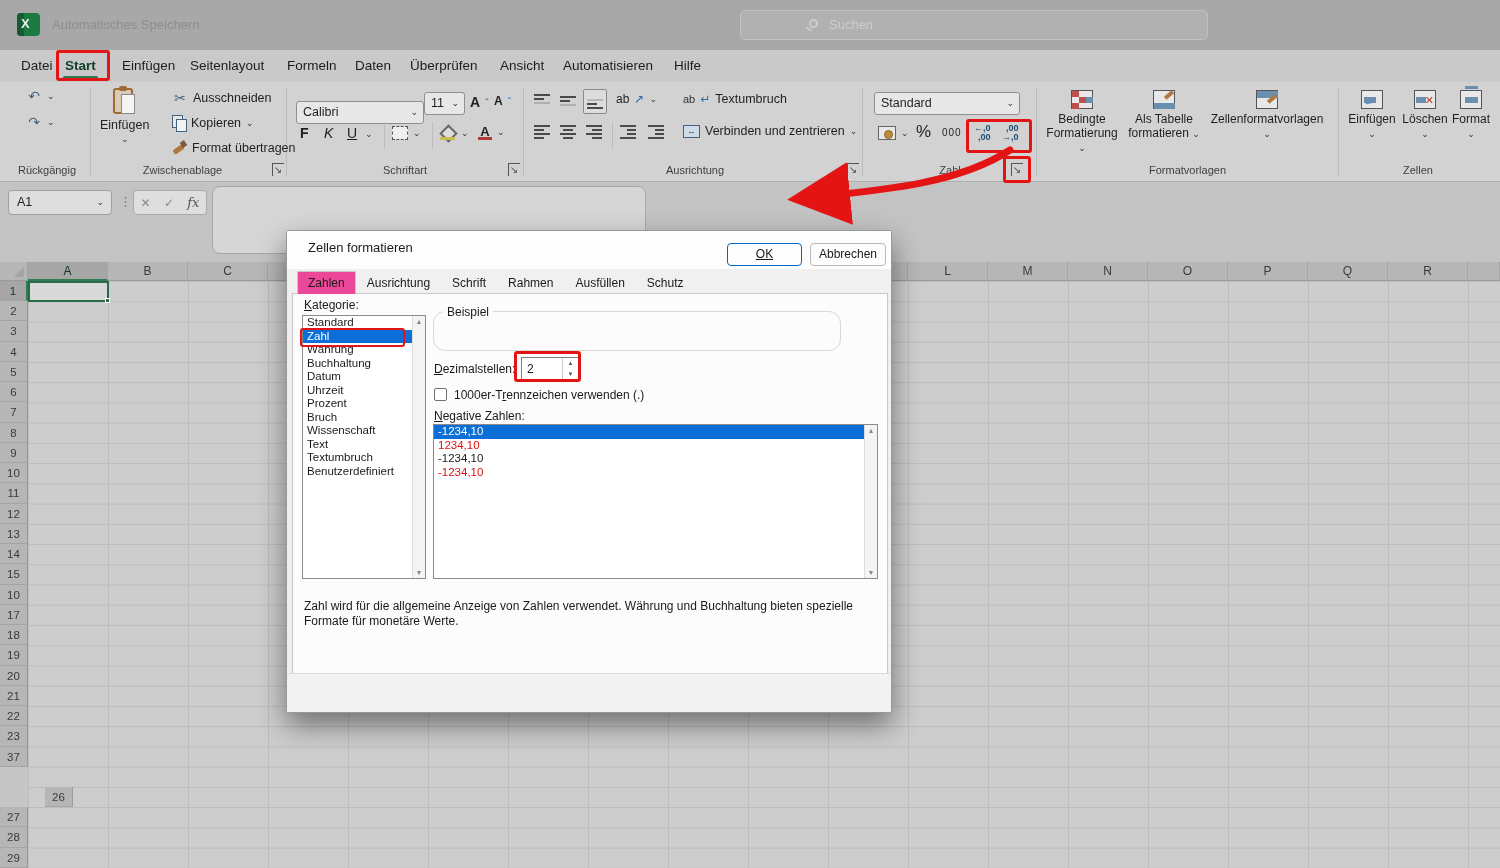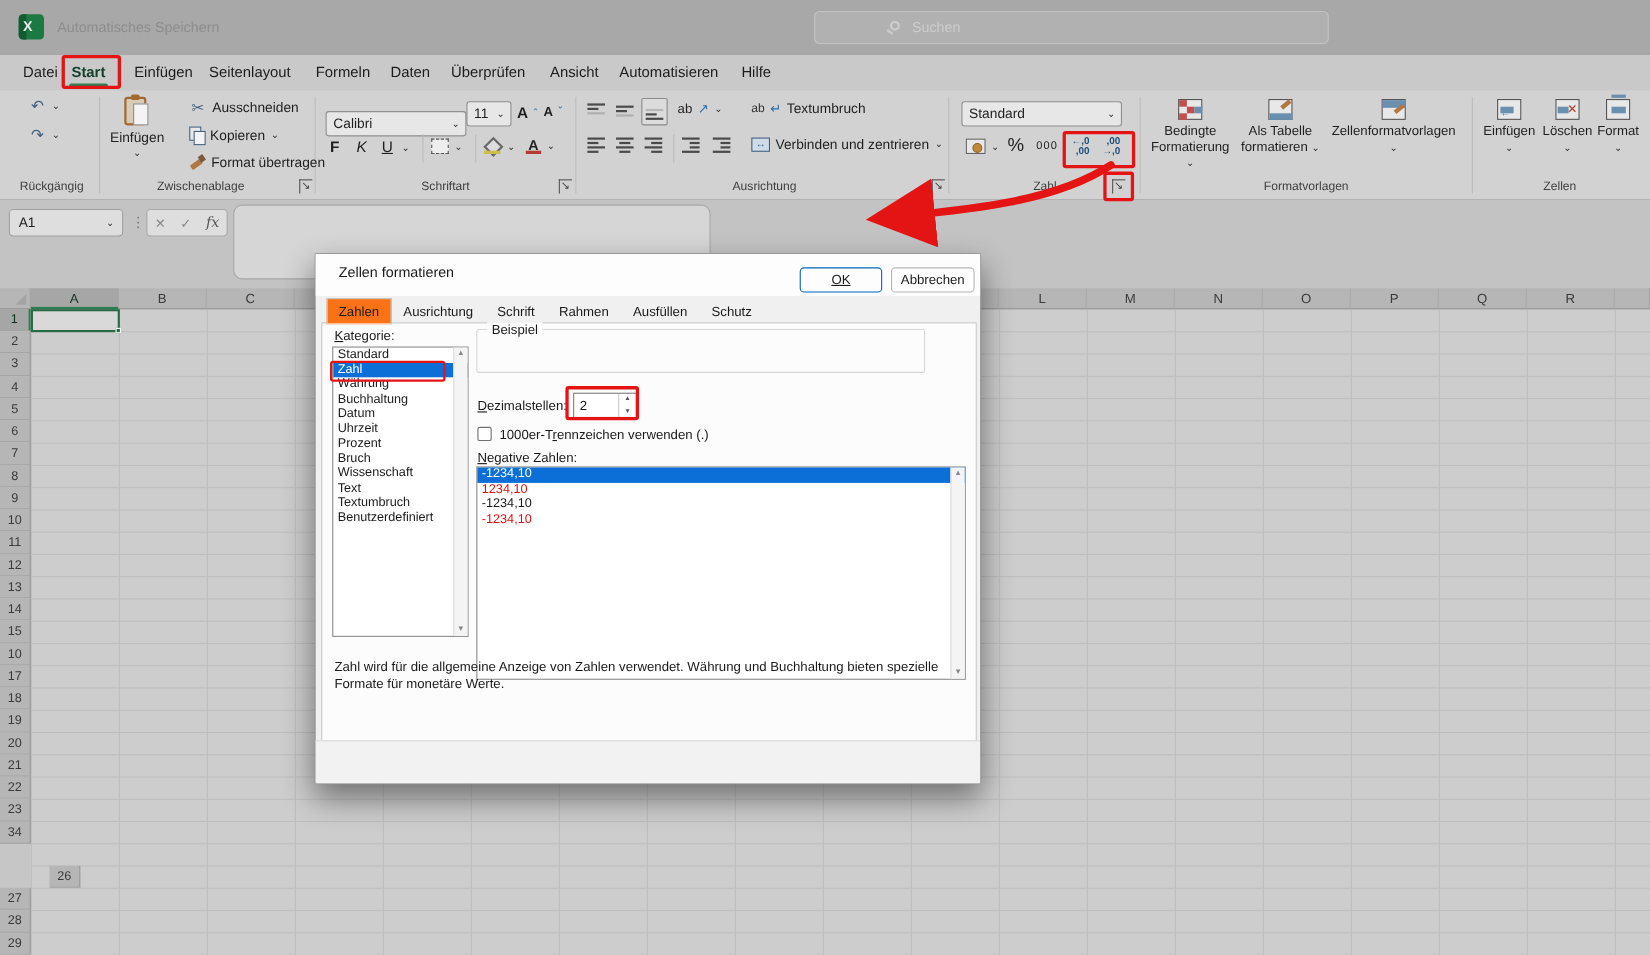--- a/index.html
+++ b/index.html
@@ -87,37 +87,37 @@
   #sel-cell .handle { position:absolute; right:-3px; bottom:-3px; width:5px; height:5px; background:#2a6b47; border:1px solid #fff; }
 
   
   #dialog { left:286px; top:230px; width:606px; height:483px; background:#f0f0f0; border:1px solid #989898; border-radius:2px; box-shadow:0 12px 28px rgba(0,0,0,.45); z-index:30; font-size:12px; color:#1a1a1a; }
   #dlg-titlebar { position:absolute; left:0; top:0; width:100%; height:38px; background:#fdfdfd; }
   #dlg-title { position:absolute; left:21px; top:9px; font-size:13px; }
   #dlg-help { position:absolute; left:528px; top:7px; width:22px; height:22px; text-align:center; line-height:22px; font-size:13px; color:#333; }
   #dlg-close { position:absolute; left:568px; top:5px; width:28px; height:26px; text-align:center; line-height:26px; font-size:13px; color:#333; }
   #dlg-tabs { position:absolute; left:10px; top:40px; height:23px; display:flex; z-index:2; }
   .dlg-tab { padding:4px 10px 3px; font-size:12px; color:#1a1a1a; border:1px solid transparent; }
-  .dlg-tab.active { background:#f97316; border:1px solid #c8c8c8; border-bottom:1px solid #fcfcfc; margin-bottom:-1px; }
+  .dlg-tab.active { background:#ec4899; border:1px solid #c8c8c8; border-bottom:1px solid #fcfcfc; margin-bottom:-1px; }
   #dlg-panel { position:absolute; left:5px; top:62px; width:596px; height:381px; background:#fcfcfc; border:1px solid #c8c8c8; }
   .dlg-label { position:absolute; font-size:12px; color:#1a1a1a; }
   #cat-list { position:absolute; left:15px; top:84px; width:124px; height:264px; background:#fff; border:1px solid #8a8a8a; }
   .cat-item { height:13.5px; line-height:13.5px; font-size:11.5px; padding-left:4px; color:#1a1a1a; white-space:nowrap; }
   .cat-item.sel { background:#0b6fd7; color:#fff; }
   .lb-scroll { position:absolute; right:0; top:0; bottom:0; width:13px; background:#f4f4f4; border-left:1px solid #dcdcdc; }
   .lb-scroll .up { position:absolute; top:2px; left:0; right:0; text-align:center; font-size:7px; color:#888; }
   .lb-scroll .dn { position:absolute; bottom:2px; left:0; right:0; text-align:center; font-size:7px; color:#888; }
-  #example-box { position:absolute; left:146px; top:68px; width:408px; height:40px; border:1px solid #d8d8d8; border-radius:2px; }
+  #example-box { position:absolute; left:146px; top:80px; width:408px; height:40px; border:1px solid #d8d8d8; border-radius:12px; }
   #example-box .cap { position:absolute; left:9px; top:-7px; background:#fcfcfc; padding:0 4px; font-size:12px; }
   #dec-spin { position:absolute; left:234px; top:126px; width:58px; height:23px; background:#fff; border:1px solid #7f7f7f; }
   #dec-spin .val { position:absolute; left:5px; top:4px; font-size:12px; }
   #dec-spin .arrows { position:absolute; right:0; top:0; bottom:0; width:16px; border-left:1px solid #c9c9c9; }
   #dec-spin .arrows div { height:50%; text-align:center; font-size:6px; color:#555; line-height:10px; }
   .cb { position:absolute; left:147px; top:157px; width:13px; height:13px; background:#fff; border:1px solid #707070; border-radius:2px; }
-  #neg-list { position:absolute; left:146px; top:193px; width:445px; height:194px; background:#fff; border:1px solid #8a8a8a; }
+  #neg-list { position:absolute; left:146px; top:193px; width:445px; height:155px; background:#fff; border:1px solid #8a8a8a; }
   .neg-item { height:13.5px; line-height:13.5px; font-size:11.5px; padding-left:4px; color:#1a1a1a; }
   .neg-item.sel { background:#0b6fd7; color:#fff; }
   .neg-item.red { color:#e01010; }
   #dlg-desc { position:absolute; left:17px; top:368px; width:578px; font-size:12px; line-height:15px; color:#1a1a1a; }
   #dlg-footer { position:absolute; left:0; top:442px; width:604px; height:39px; background:#f2f2f2; border-top:1px solid #dcdcdc; }
   .dlg-btn { position:absolute; top:12px; height:23px; background:#fdfdfd; border:1px solid #b8b8b8; border-radius:4px; font-size:12px; text-align:center; line-height:21px; color:#1a1a1a; }
   #btn-ok { left:440px; width:75px; border:1px solid #0067c0;text-decoration:underline; }
   #btn-cancel { left:523px; width:76px; }
 
   
@@ -421,21 +421,21 @@
     <div class="row-h" style="top: 544.12px; position: absolute;">14</div>
     <div class="row-h" style="top: 564.36px; position: absolute;">15</div>
     <div class="row-h" style="top: 584.6px; position: absolute;">10</div>
     <div class="row-h" style="top: 604.84px; position: absolute;">17</div>
     <div class="row-h" style="top: 625.08px; position: absolute;">18</div>
     <div class="row-h" style="top: 645.32px; position: absolute;">19</div>
     <div class="row-h" style="top: 665.56px; position: absolute;">20</div>
     <div class="row-h" style="top: 685.8px; position: absolute;">21</div>
     <div class="row-h" style="top: 706.04px; position: absolute;">22</div>
     <div class="row-h" style="top: 726.28px; position: absolute;">23</div>
-    <div class="row-h" style="top: 746.52px; position: absolute;">34</div>
+    <div class="row-h" style="top: 746.52px; position: absolute;">37</div>
     <div class="row-h" style="top: 813px; position: absolute; text-decoration: underline;">25</div>
     <div class="row-h" style="top: 787px; position: absolute; margin-left: 45px;">26</div>
     <div class="row-h" style="top: 807.24px; position: absolute;">27</div>
     <div class="row-h" style="top: 827.48px; position: absolute;">28</div>
     <div class="row-h" style="top: 847.72px; position: absolute;">29</div>
   </div>
 <div id="sel-cell" class="abs">
     <span class="handle"></span>
   </div>
 

